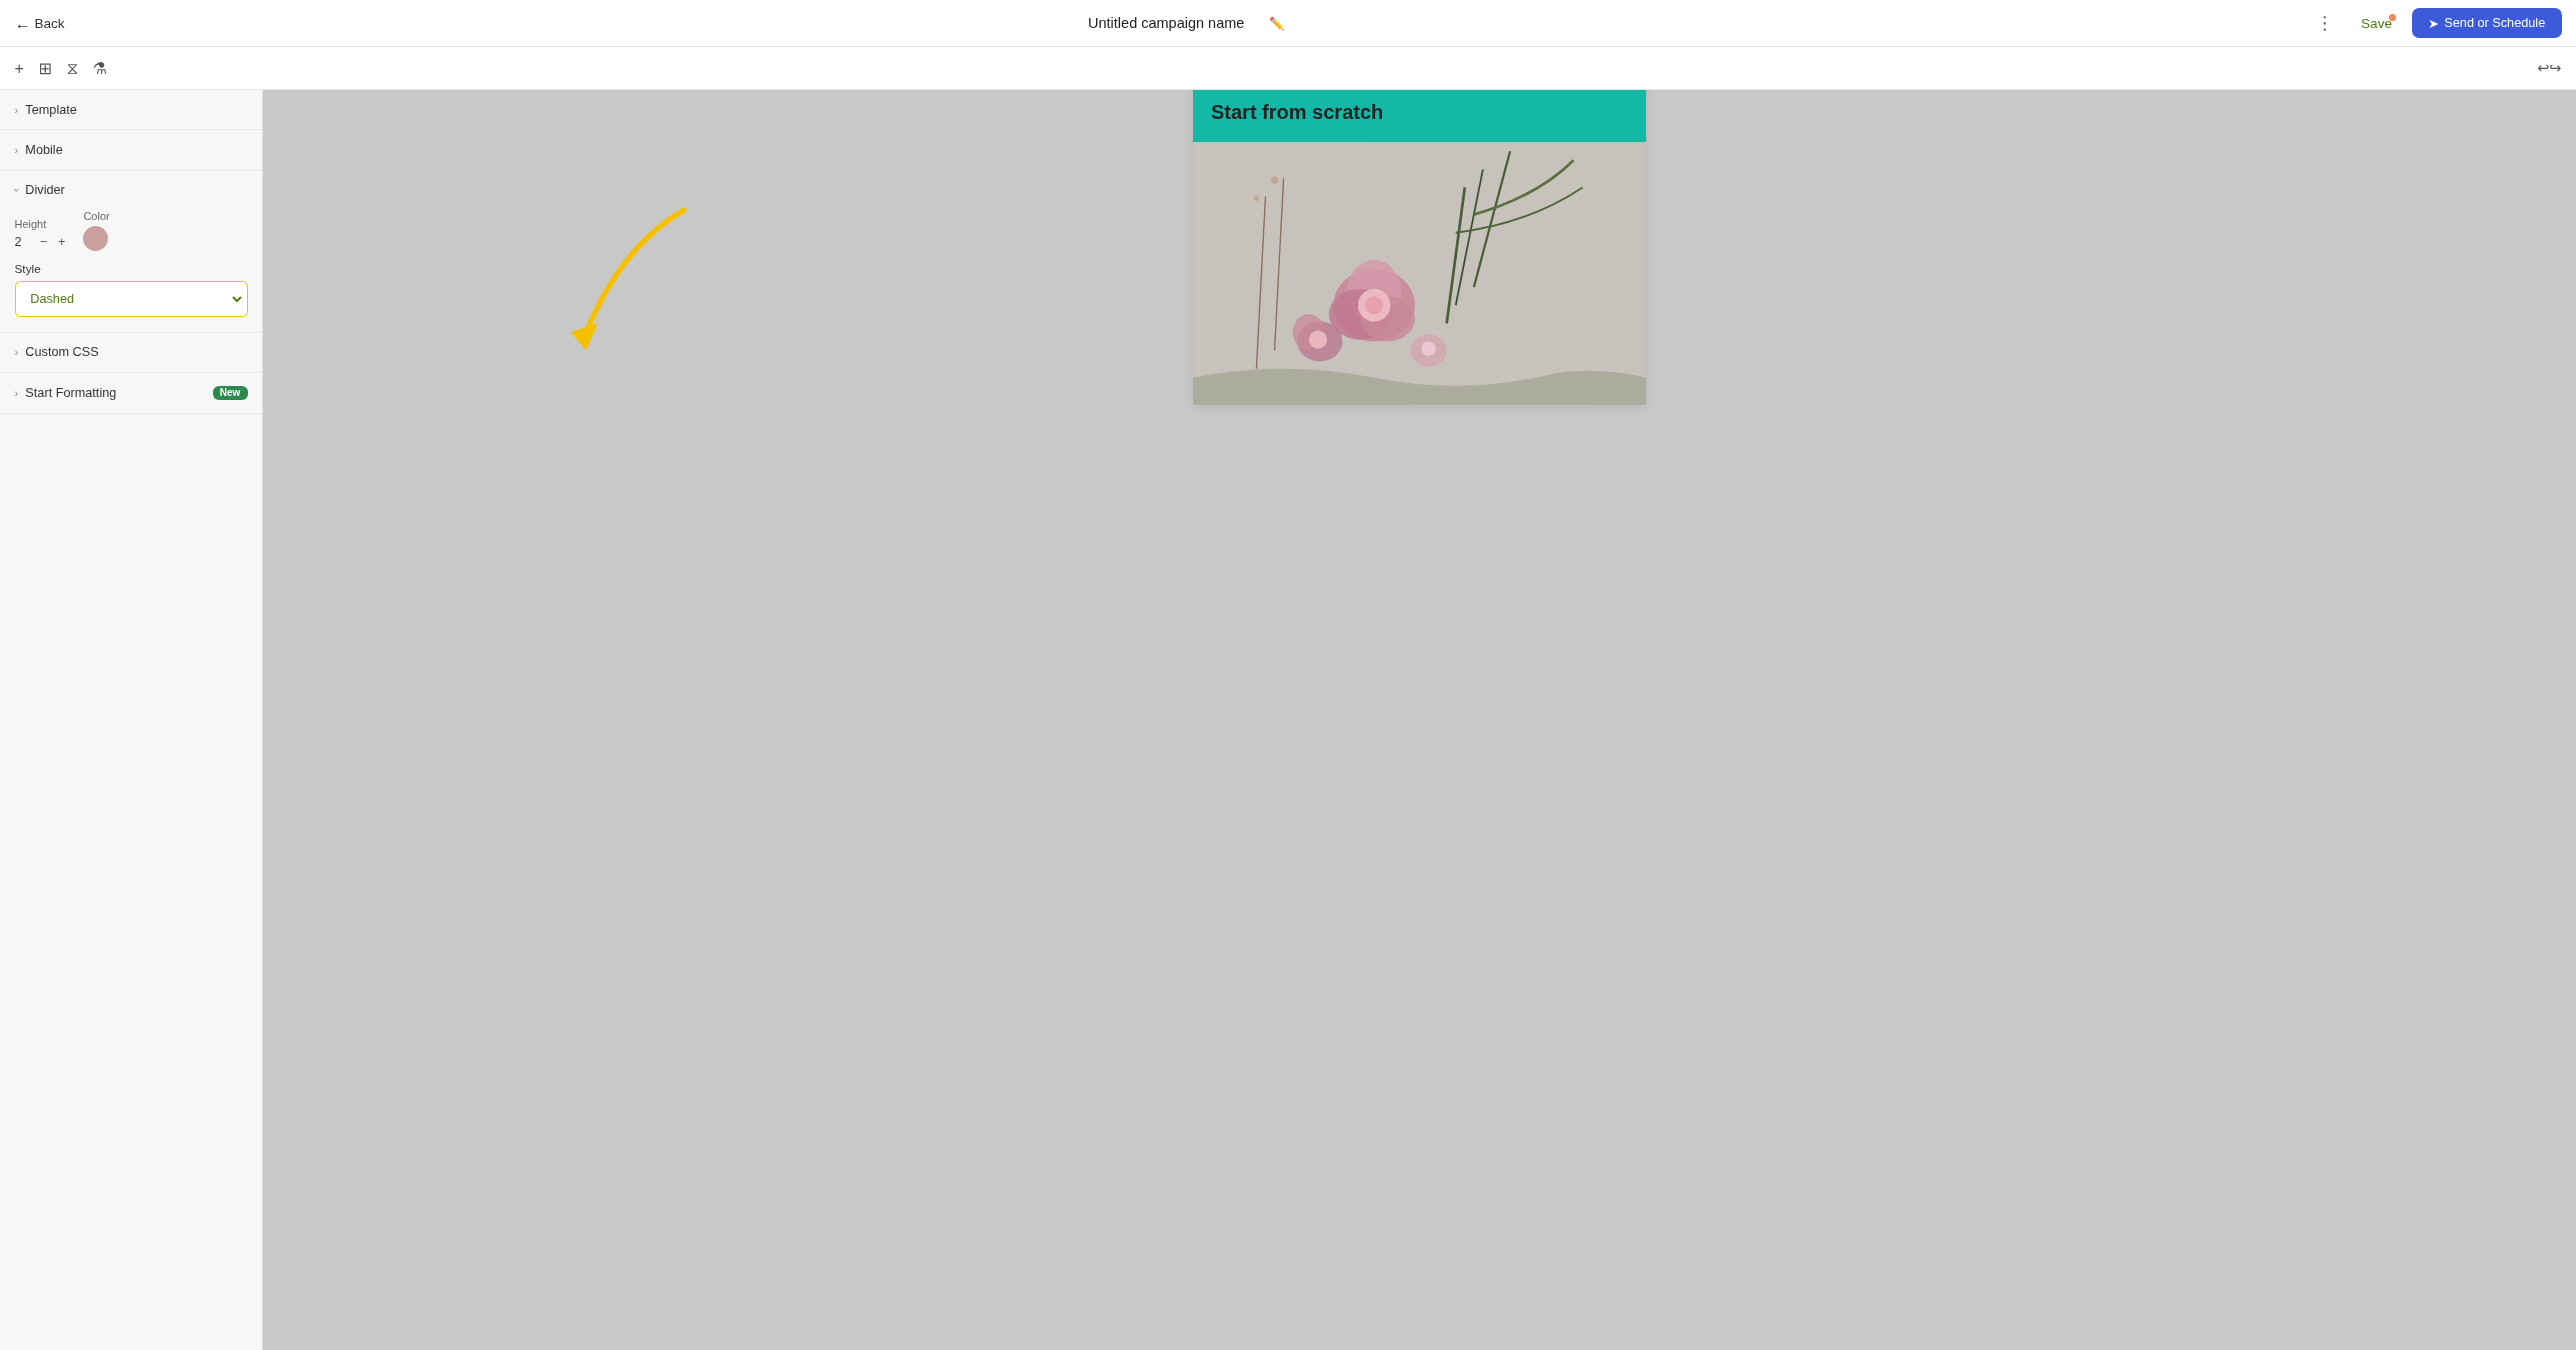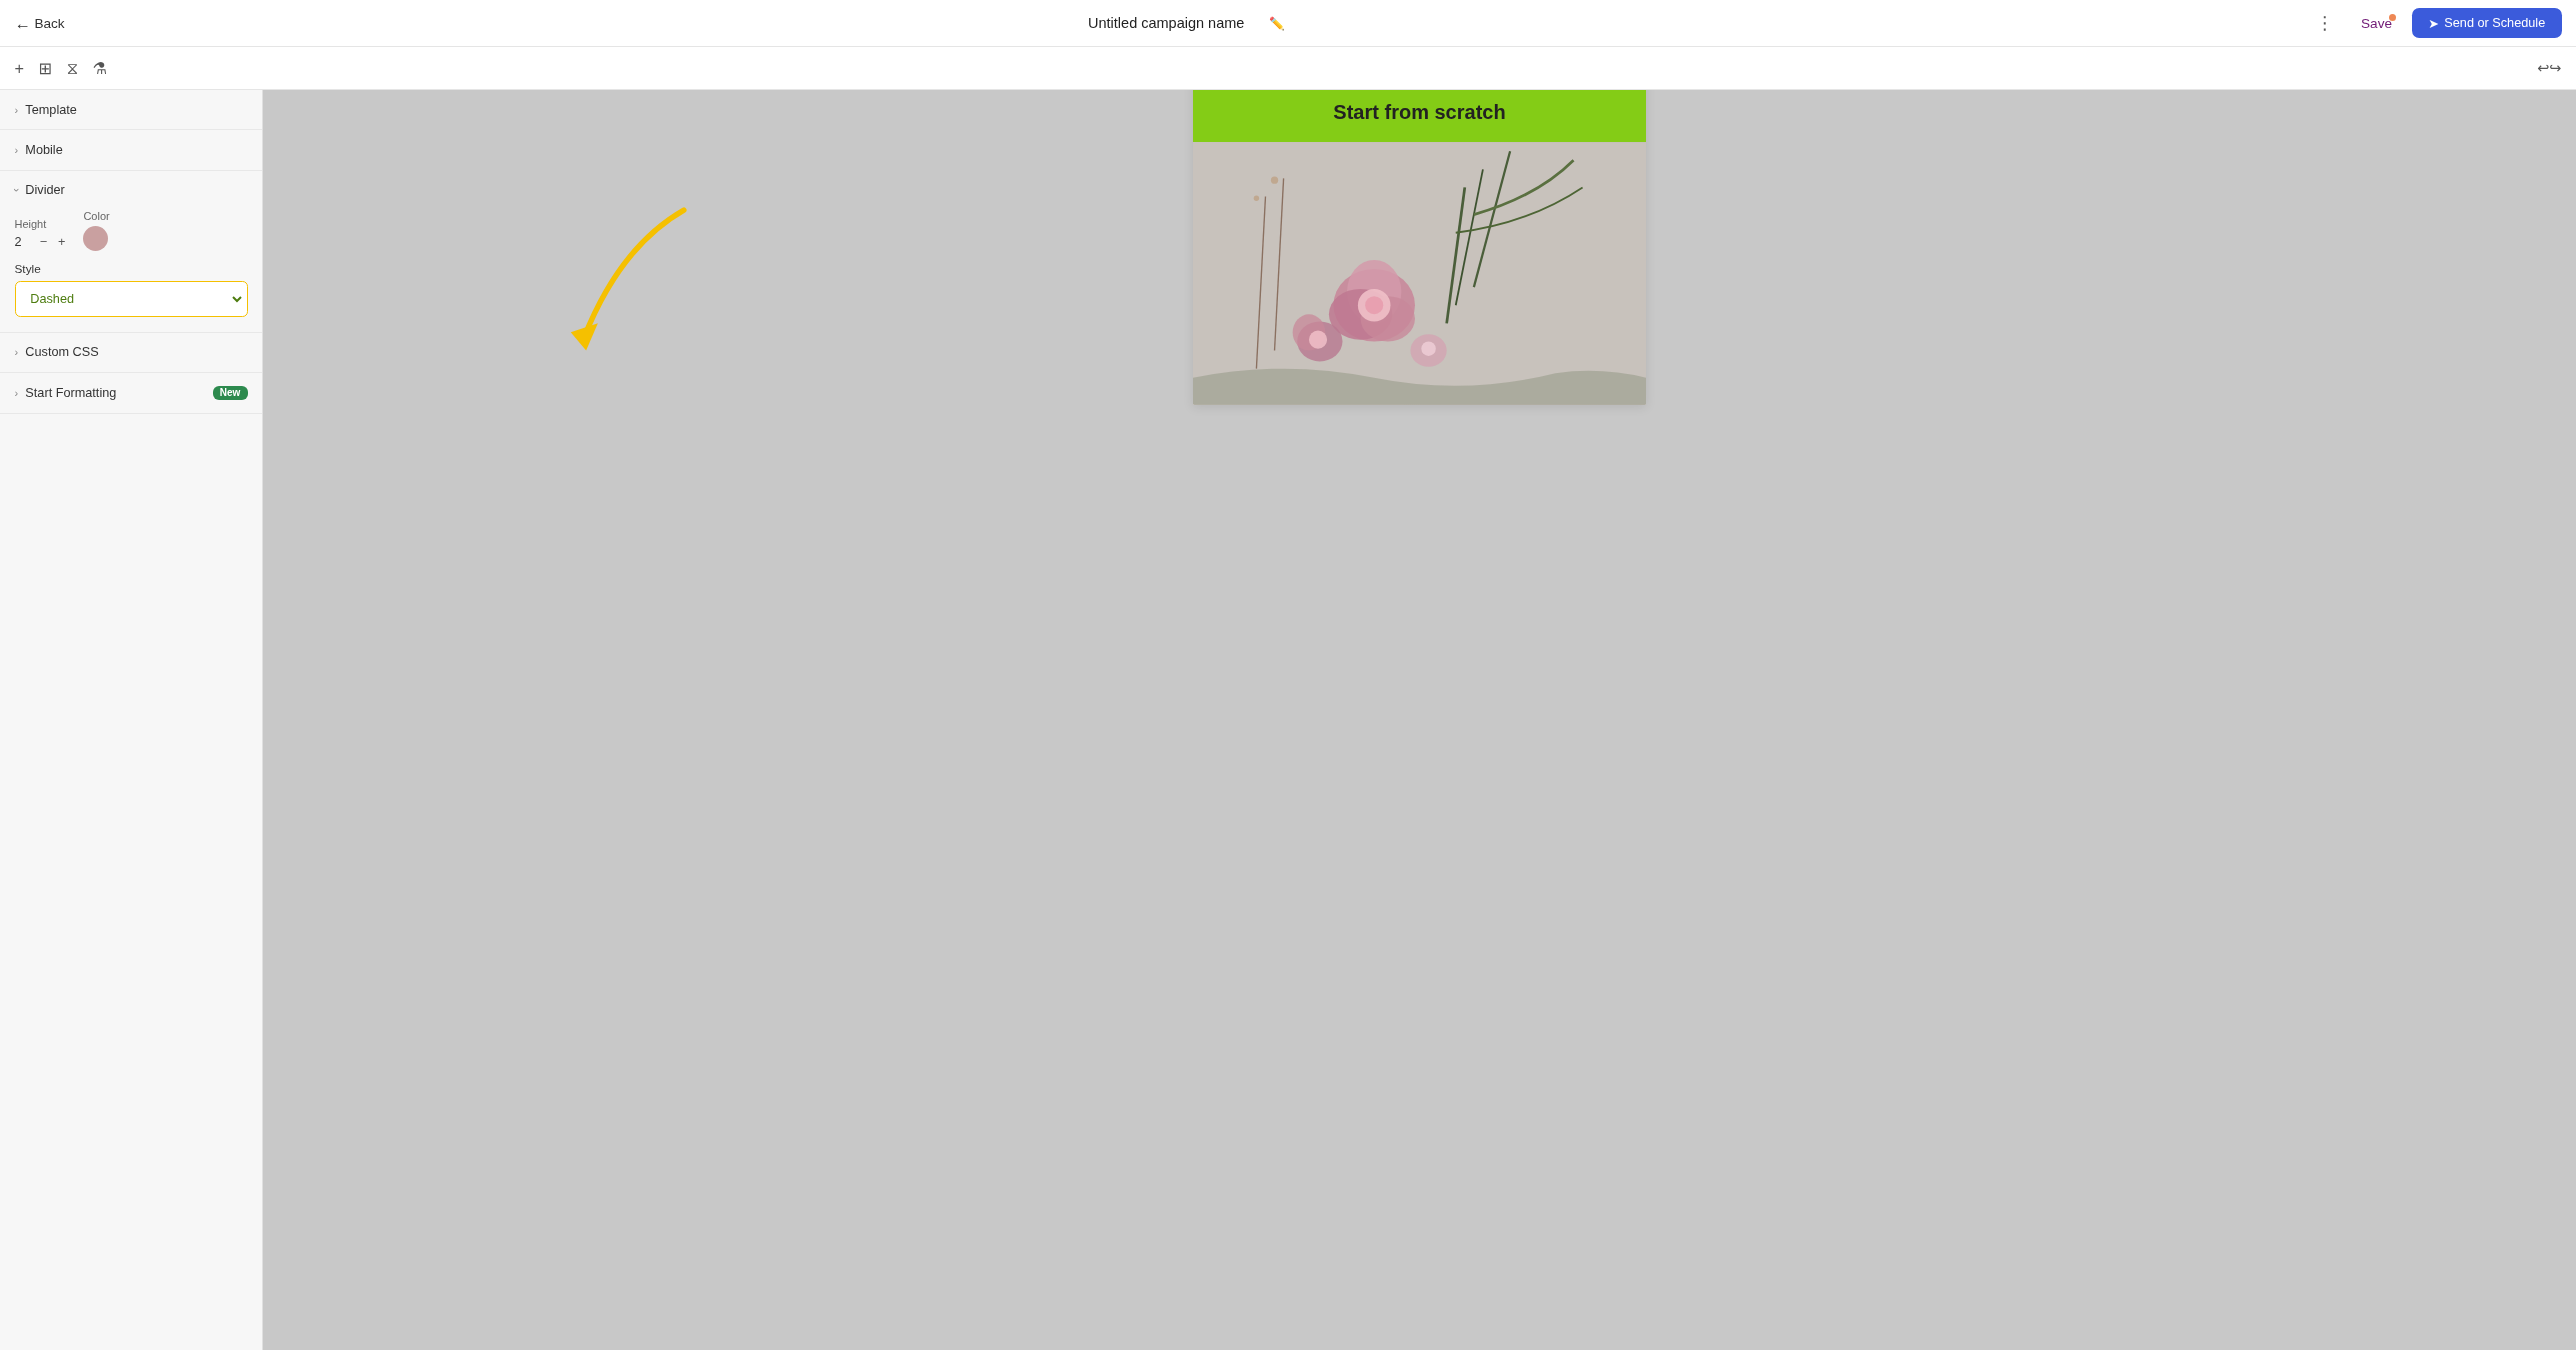--- a/index.html
+++ b/index.html
@@ -20,21 +20,21 @@
     }
     .header-left { display: flex; align-items: center; gap: 7.2px; }
     .back-btn { display: flex; align-items: center; gap: 3.6px; background: none; border: none; cursor: pointer; font-size: 13.6px; color: #333; }
     .back-icon { font-size: 16.3px; }
     .header-center { display: flex; align-items: center; gap: 25px; }
     .campaign-title { font-size: 14.5px; font-weight: 500; color: #222; }
     .edit-icon { font-size: 12.7px; color: #888; cursor: pointer; }
     .header-right { display: flex; align-items: center; gap: 9px; }
     .more-btn { background: none; border: none; cursor: pointer; font-size: 18px; color: #555; padding: 3.6px 7.2px; }
     .save-btn {
-      background: none; border: none; cursor: pointer; font-size: 13.6px; color: #701a75;
+      background: none; border: none; cursor: pointer; font-size: 13.6px; color: #4d7c0f;
       position: relative; padding: 3.6px 11px;
     }
     .save-dot {
       width: 7.2px; height: 7.2px; background: #e85; border-radius: 50%;
       position: absolute; top: 1.8px; right: 7.2px;
     }
     .send-btn {
       background: #3b5bdb; color: #fff; border: none; border-radius: 7.2px;
       padding: 7.2px 16.3px; font-size: 12.7px; cursor: pointer;
       display: flex; align-items: center; gap: 5.4px;
@@ -163,22 +163,22 @@
 
     .email-canvas {
       width: 453px;
       background: #fff;
       border-radius: 1.8px;
       overflow: hidden;
       box-shadow: 0 1.8px 11px rgba(0,0,0,0.1);
     }
     .email-header-block {
       padding: 27px 18px 18px;
-      text-align: center;
-      background: #84cc16;
+      text-align: left;
+      background: #14b8a6;
     }
     .email-title {
       font-size: 20px;
       font-weight: 700;
       color: #222;
     }
     .email-image-block {
       width: 100%;
       height: 263px;
       background: #d0cbc5;

